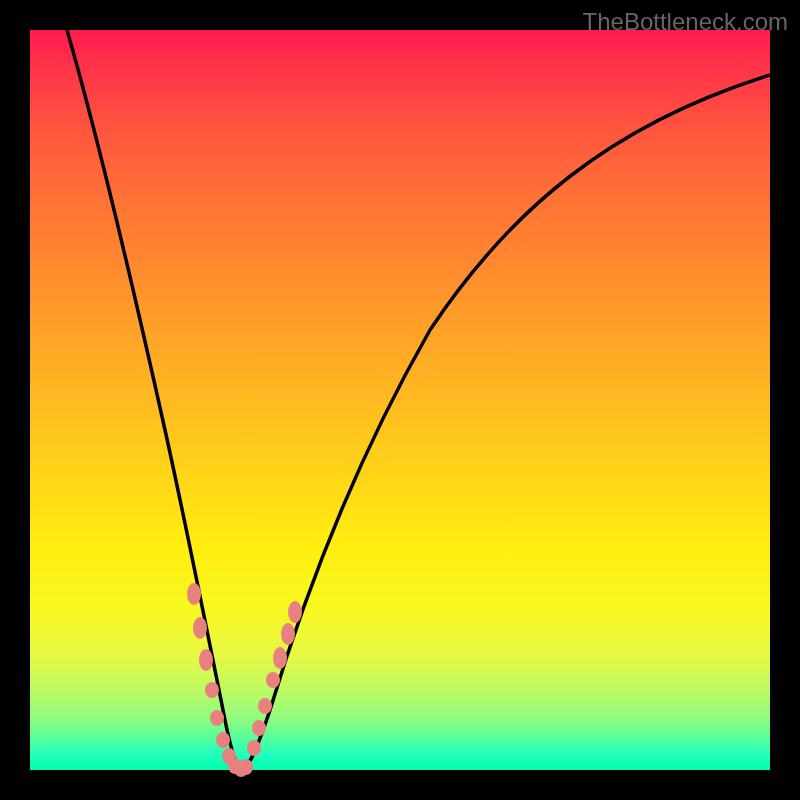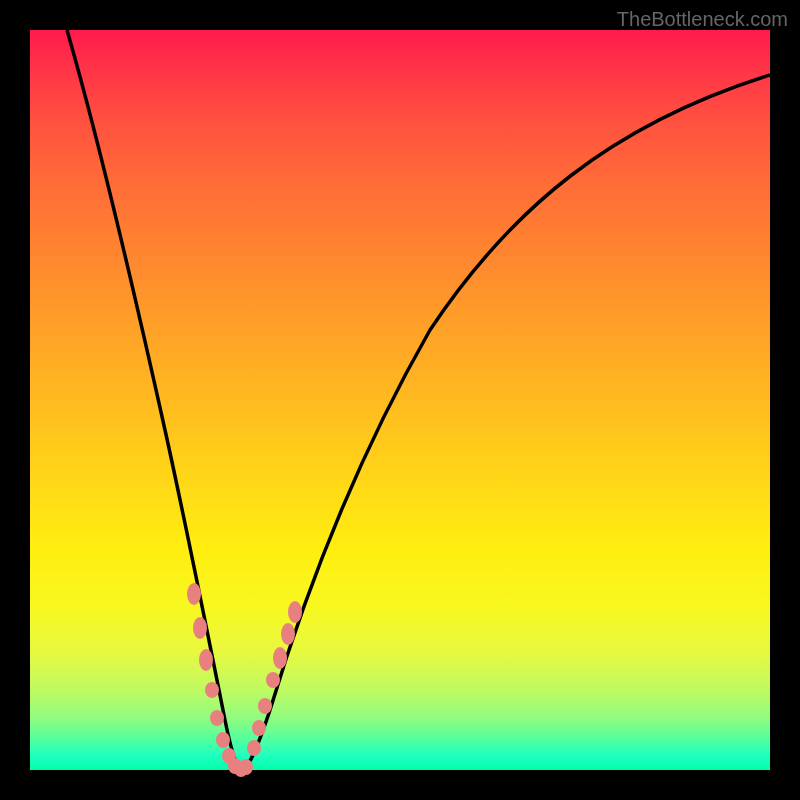--- a/index.html
+++ b/index.html
@@ -34,21 +34,21 @@
         #50ffa0 96%,
         #20ffc0 98%,
         #00ffaa 100%
       );
     }
     .watermark {
       position: absolute;
       top: 8px;
       right: 12px;
       color: #666;
-      font-size: 20px;
+      font-size: 24px;
       font-weight: 500;
       z-index: 100;
       margin-left: 32px;
     }
     .curve {
       position: absolute;
       top: 0;
       left: 0;
       width: 740px;
       height: 740px;

